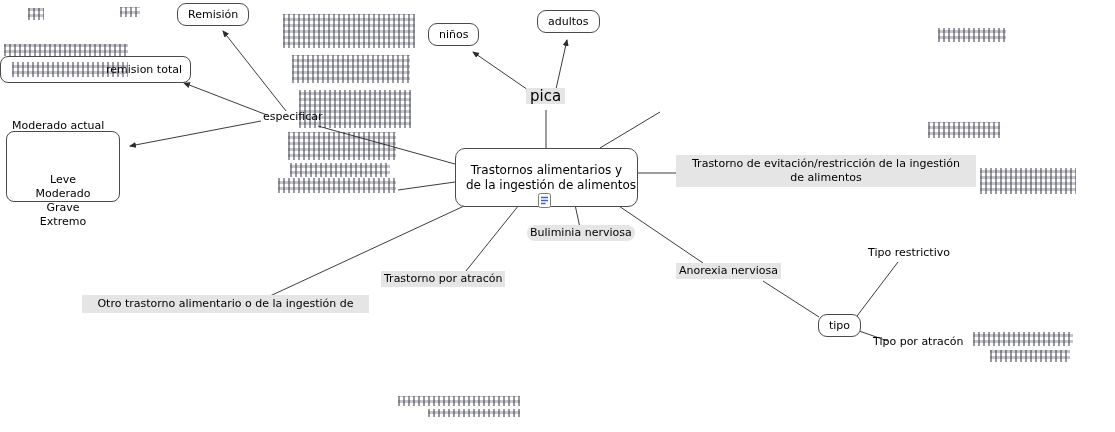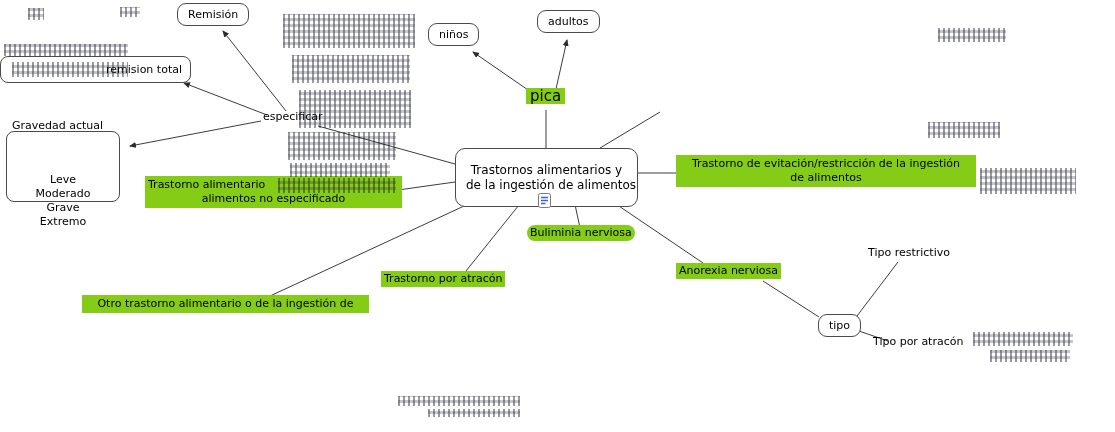--- a/index.html
+++ b/index.html
@@ -13,21 +13,21 @@
   .node{
     position:absolute;background:#fff;border:1px solid #4a4a4a;border-radius:9px;
     font-size:11px;text-align:center;padding:4px 10px;z-index:2;box-sizing:border-box;
     white-space:nowrap;
   }
   .central{
     width:183px;height:59px;display:flex;flex-direction:column;justify-content:center;
     font-size:12px;line-height:15px;border-radius:10px;white-space:nowrap;
   }
   .hl{
-    position:absolute;background:#84cc16;font-size:11px;z-index:2;
+    position:absolute;background:#e5e5e5;font-size:11px;z-index:2;
     padding:1px 3px;text-align:center;white-space:nowrap;line-height:14px;
   }
   .hl.block{white-space:normal;padding:2px 1px;}
   .plain{position:absolute;font-size:11px;z-index:2;white-space:nowrap;}
   .pica{font-size:15px;padding:1px 4px;}
   .sev-col{
     position:absolute;left:6px;top:125px;width:114px;text-align:center;
     font-size:11px;line-height:14px;z-index:2;margin-top:48px;
   }
   .sev-box{
@@ -75,21 +75,21 @@
   </svg>
 
   <div class="node" style="left:177px;top:3px;">
     <span>Remisión</span>
   </div>
 
   <div class="node" style="left:0px;top:56px;width:191px;height:27px;text-align:right;padding-right:8px;line-height:17px;border-radius:8px;">
     <span>remision total</span>
   </div>
 
-  <div class="plain" style="left:12px;top:119px;">Gravedad actual</div>
+  <div class="plain" style="left:12px;top:119px;">Moderado actual</div>
   <div class="sev-box"></div>
   <div class="sev-col">
     <div>Leve</div>
     <div>Moderado</div>
     <div>Grave</div>
     <div>Extremo</div>
   </div>
 
   <div class="plain" style="left:263px;top:110px;">especificar</div>
 
@@ -123,24 +123,20 @@
   <div class="hl" style="left:676px;top:263px;">Anorexia nerviosa</div>
 
   <div class="hl" style="left:527px;top:225px;border-radius:8px;">Buliminia nerviosa</div>
 
   <div class="hl" style="left:381px;top:271px;">Trastorno por atracón</div>
 
   <div class="hl block" style="left:82px;top:295px;width:285px;">
     <span style="display:block;">Otro trastorno alimentario o de la ingestión de</span>
   </div>
 
-  <div class="hl block" style="left:145px;top:176px;width:255px;">
-    <span style="display:block;text-align:left;padding-left:2px;">Trastorno alimentario</span>
-    <span style="display:block;">alimentos no especificado</span>
-  </div>
 
   <div class="node" style="left:818px;top:314px;">
     <span>tipo</span>
   </div>
 
   <div class="plain" style="left:868px;top:246px;">Tipo restrictivo</div>
   <div class="plain" style="left:873px;top:335px;">Tipo por atracón</div>
 
   <div class="redact" style="left:28px;top:8px;width:16px;height:12px;"></div>
   <div class="redact" style="left:120px;top:7px;width:20px;height:10px;"></div>

